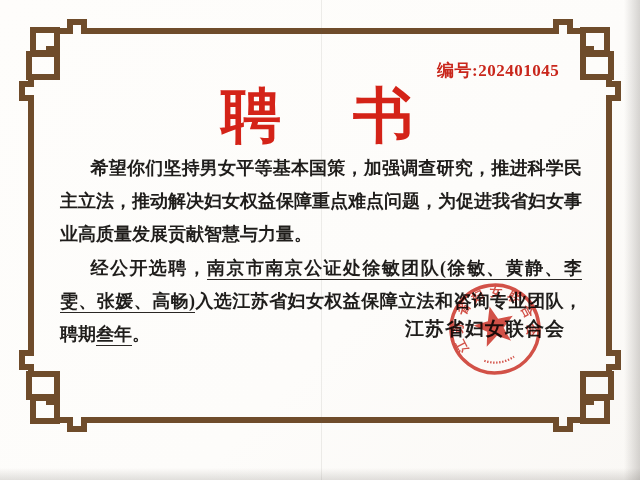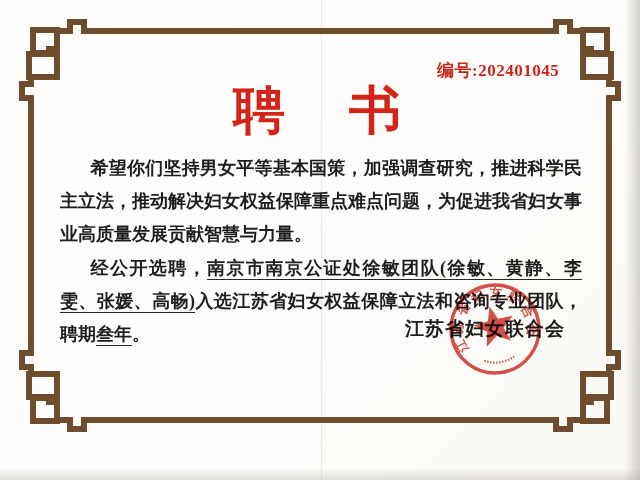--- a/index.html
+++ b/index.html
@@ -21,21 +21,21 @@
     background:linear-gradient(to bottom,rgba(110,105,100,0),rgba(110,105,100,0.20));}
 
   .border-svg{position:absolute;left:0;top:0;pointer-events:none;}
 
   .serial{
     position:absolute;left:437px;top:59px;width:160px;
     color:#c9271c;font-size:17px;font-weight:bold;letter-spacing:0.5px;
   }
   .title{
     position:absolute;left:0;top:76px;width:640px;text-align:center;
-    color:#d42318;font-size:52px;font-weight:bold;
+    color:#d42318;font-size:60px;font-weight:bold;
     white-space:pre;letter-spacing:6px;
     font-family:"Liberation Serif","DejaVu Serif",serif;
   }
   .body-text{
     position:absolute;left:60px;top:152px;width:522px;
     color:#1f1d1b;font-size:18px;line-height:33px;font-weight:600;
     text-align:justify;
   }
   .body-text p{margin:0;text-indent:1.7em;}
   .body-text p + p{margin-top:1px;}

